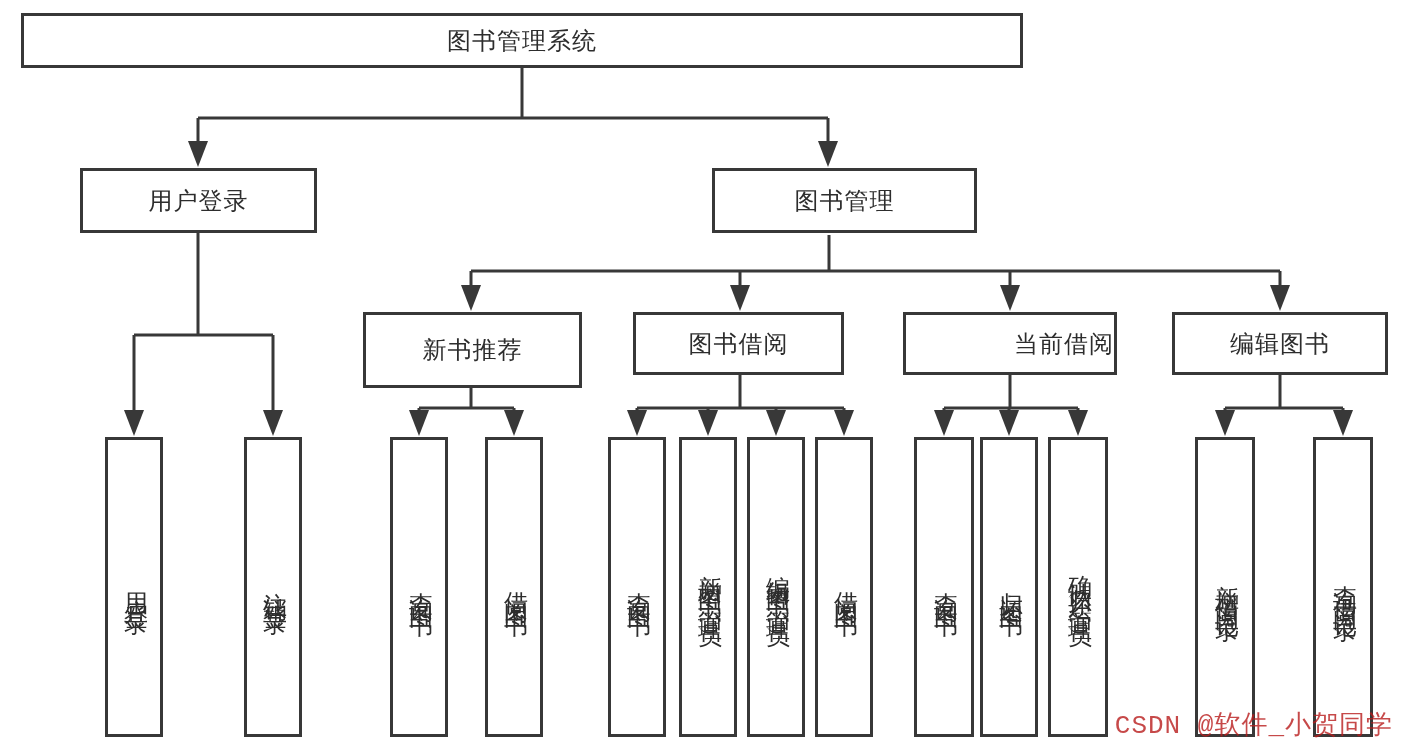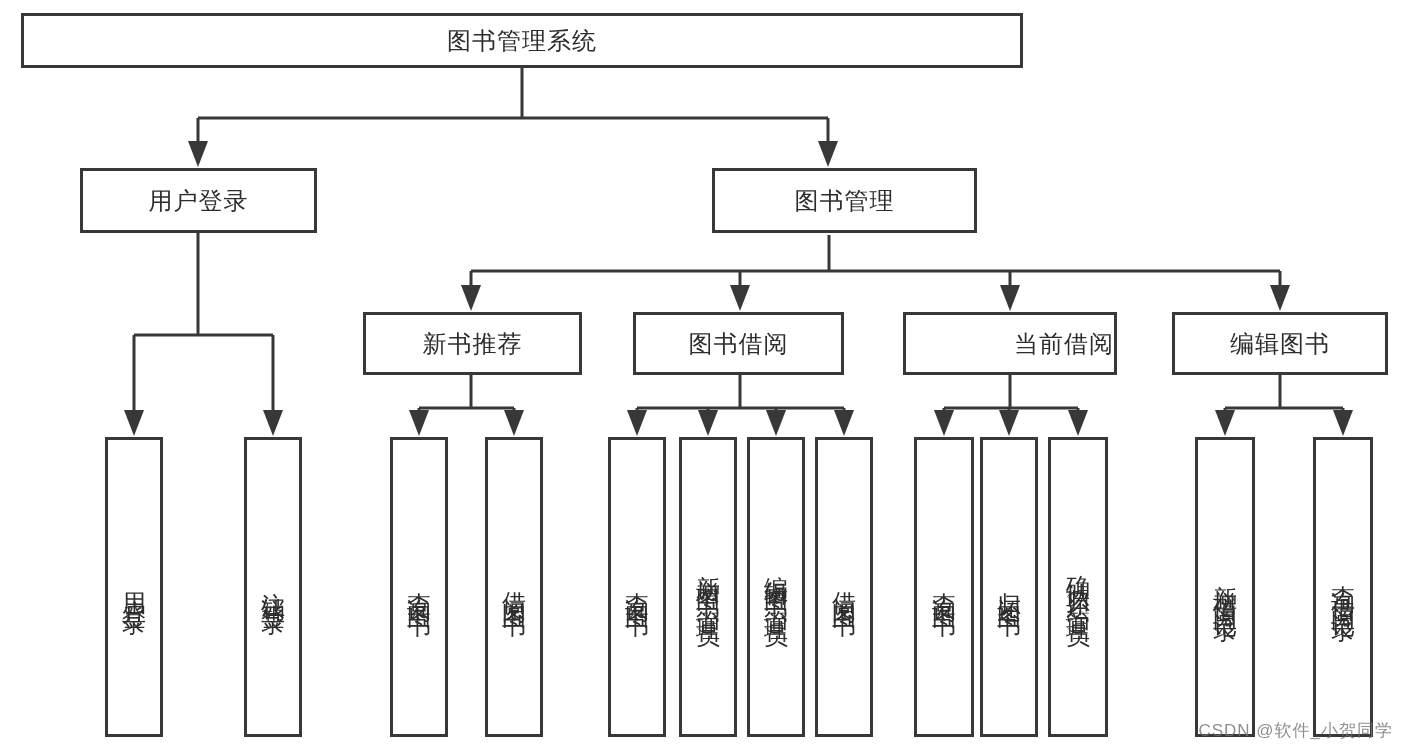--- a/index.html
+++ b/index.html
@@ -6,21 +6,21 @@
   html, body {
     margin: 0;
     padding: 0;
     background: #ffffff;
   }
   .canvas {
     position: relative;
     width: 1405px;
     height: 747px;
     background: #ffffff;
-    font-family: Liberation Sans, sans-serif;
+    font-family: Liberation Mono, monospace;
     overflow: hidden;
   }
   .connectors {
     position: absolute;
     left: 0;
     top: 0;
     pointer-events: none;
   }
   .node {
     position: absolute;
@@ -45,22 +45,22 @@
     text-orientation: mixed;
     white-space: nowrap;
     font-size: 24px;
     letter-spacing: 7px;
     color: #2d2d2d;
   }
   .watermark {
     position: absolute;
     right: 12px;
     bottom: 5px;
-    font-size: 17px;
-    color: #737373;
+    font-size: 26px;
+    color: #b91c1c;
     opacity: 0.8;
     letter-spacing: 1px;
     white-space: nowrap;
     z-index: 5;
   }
 </style>
 </head>
 <body>
 
 <div class="canvas">
@@ -102,21 +102,21 @@
     <span>图书管理系统</span>
   </div>
 
   <div class="node hbox" style="left:80px; top:168px; width:237px; height:65px;">
     <span>用户登录</span>
   </div>
   <div class="node hbox" style="left:712px; top:168px; width:265px; height:65px;">
     <span>图书管理</span>
   </div>
 
-  <div class="node hbox" style="left:363px; top:312px; width:219px; height:63px;">
+  <div class="node hbox" style="left:363px; top:312px; width:219px; height:76px;">
     <span>新书推荐</span>
   </div>
   <div class="node hbox" style="left:633px; top:312px; width:211px; height:63px;">
     <span>图书借阅</span>
   </div>
   <div class="node hbox" style="left:903px; top:312px; width:214px; height:63px;justify-content:flex-end;">
     <span>当前借阅</span>
   </div>
   <div class="node hbox" style="left:1172px; top:312px; width:216px; height:63px;">
     <span>编辑图书</span>

